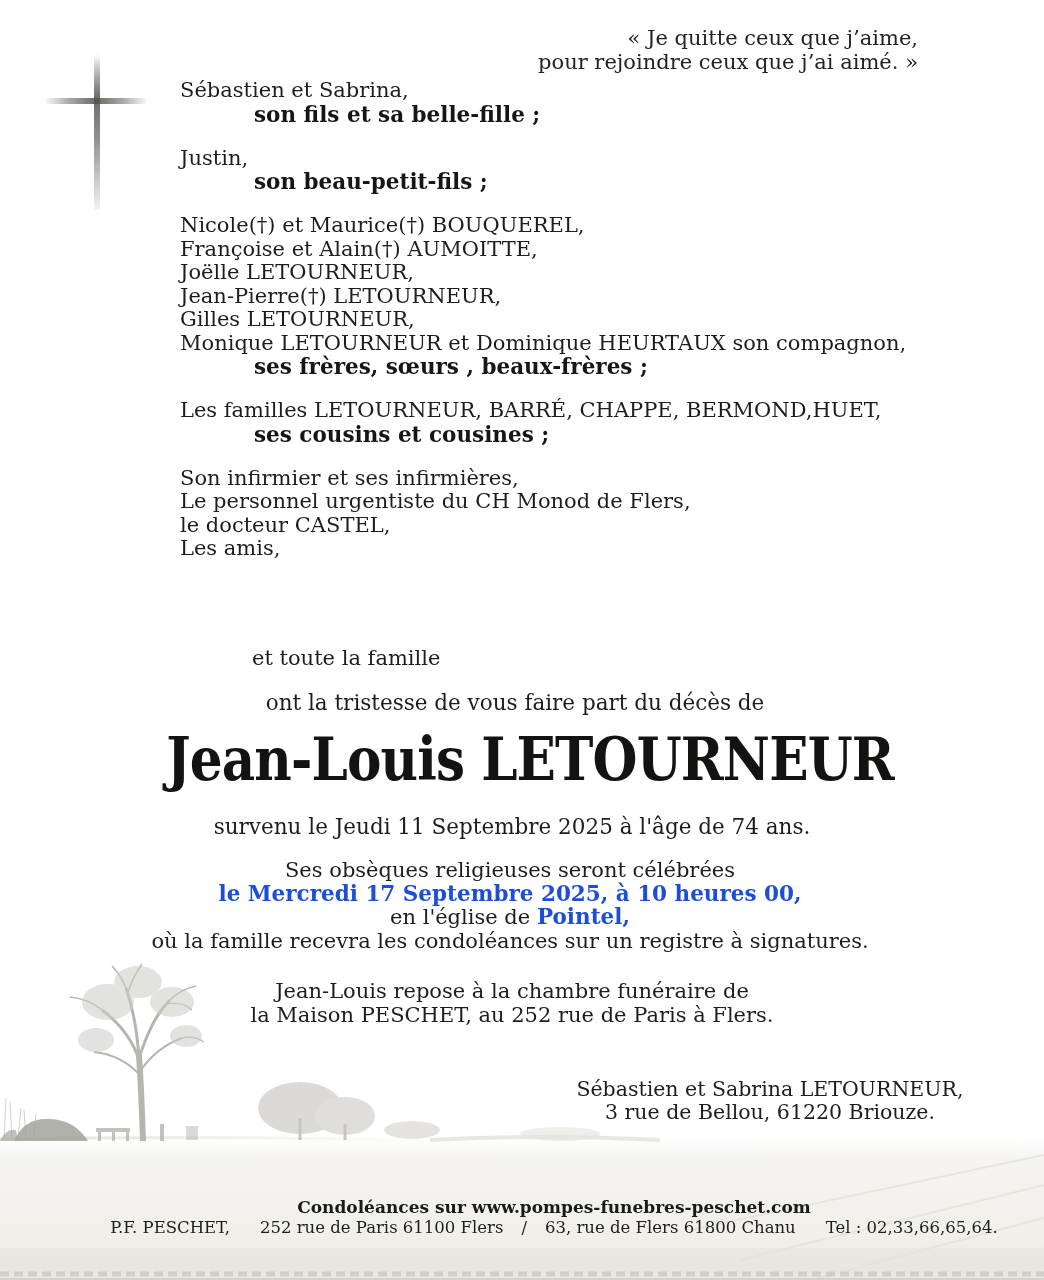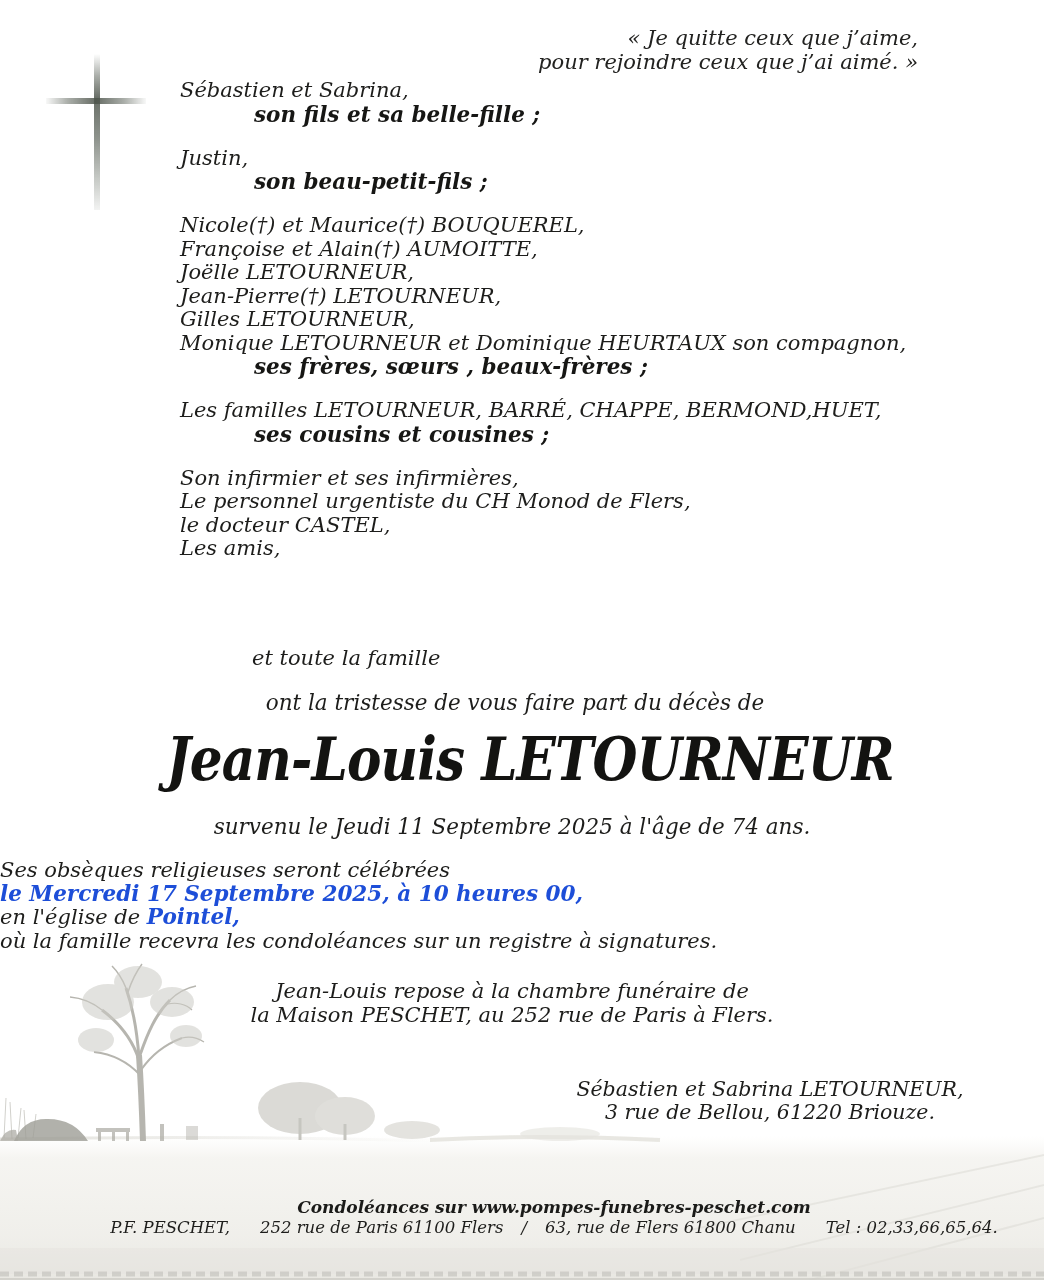--- a/index.html
+++ b/index.html
@@ -3,21 +3,20 @@
 <meta charset="utf-8">
 <style>
   html, body { margin: 0; padding: 0; background: #ffffff; }
   #page {
     position: relative;
     width: 1044px;
     height: 1280px;
     background: #ffffff;
     overflow: hidden;
     font-family: "DejaVu Serif", "Liberation Serif", serif;
-    font-style: italic;
     color: #1d1d1b;
   }
 
   
   .quote {
     position: absolute;
     top: 26px;
     right: 126px;
     text-align: right;
     font-size: 21px;
@@ -118,20 +117,21 @@
     text-align: center;
     font-size: 21.5px;
   }
 
   
   .ceremony {
     position: absolute;
     left: 0;
     top: 859px;
     width: 1020px;
+    text-align: center;
     font-size: 21px;
     line-height: 23.2px;
   }
   .ceremony .strong { font-weight: bold; font-size: 21.5px; color: #1d4ed8; }
 
   
   .repose {
     position: absolute;
     left: 0;
     top: 980px;

